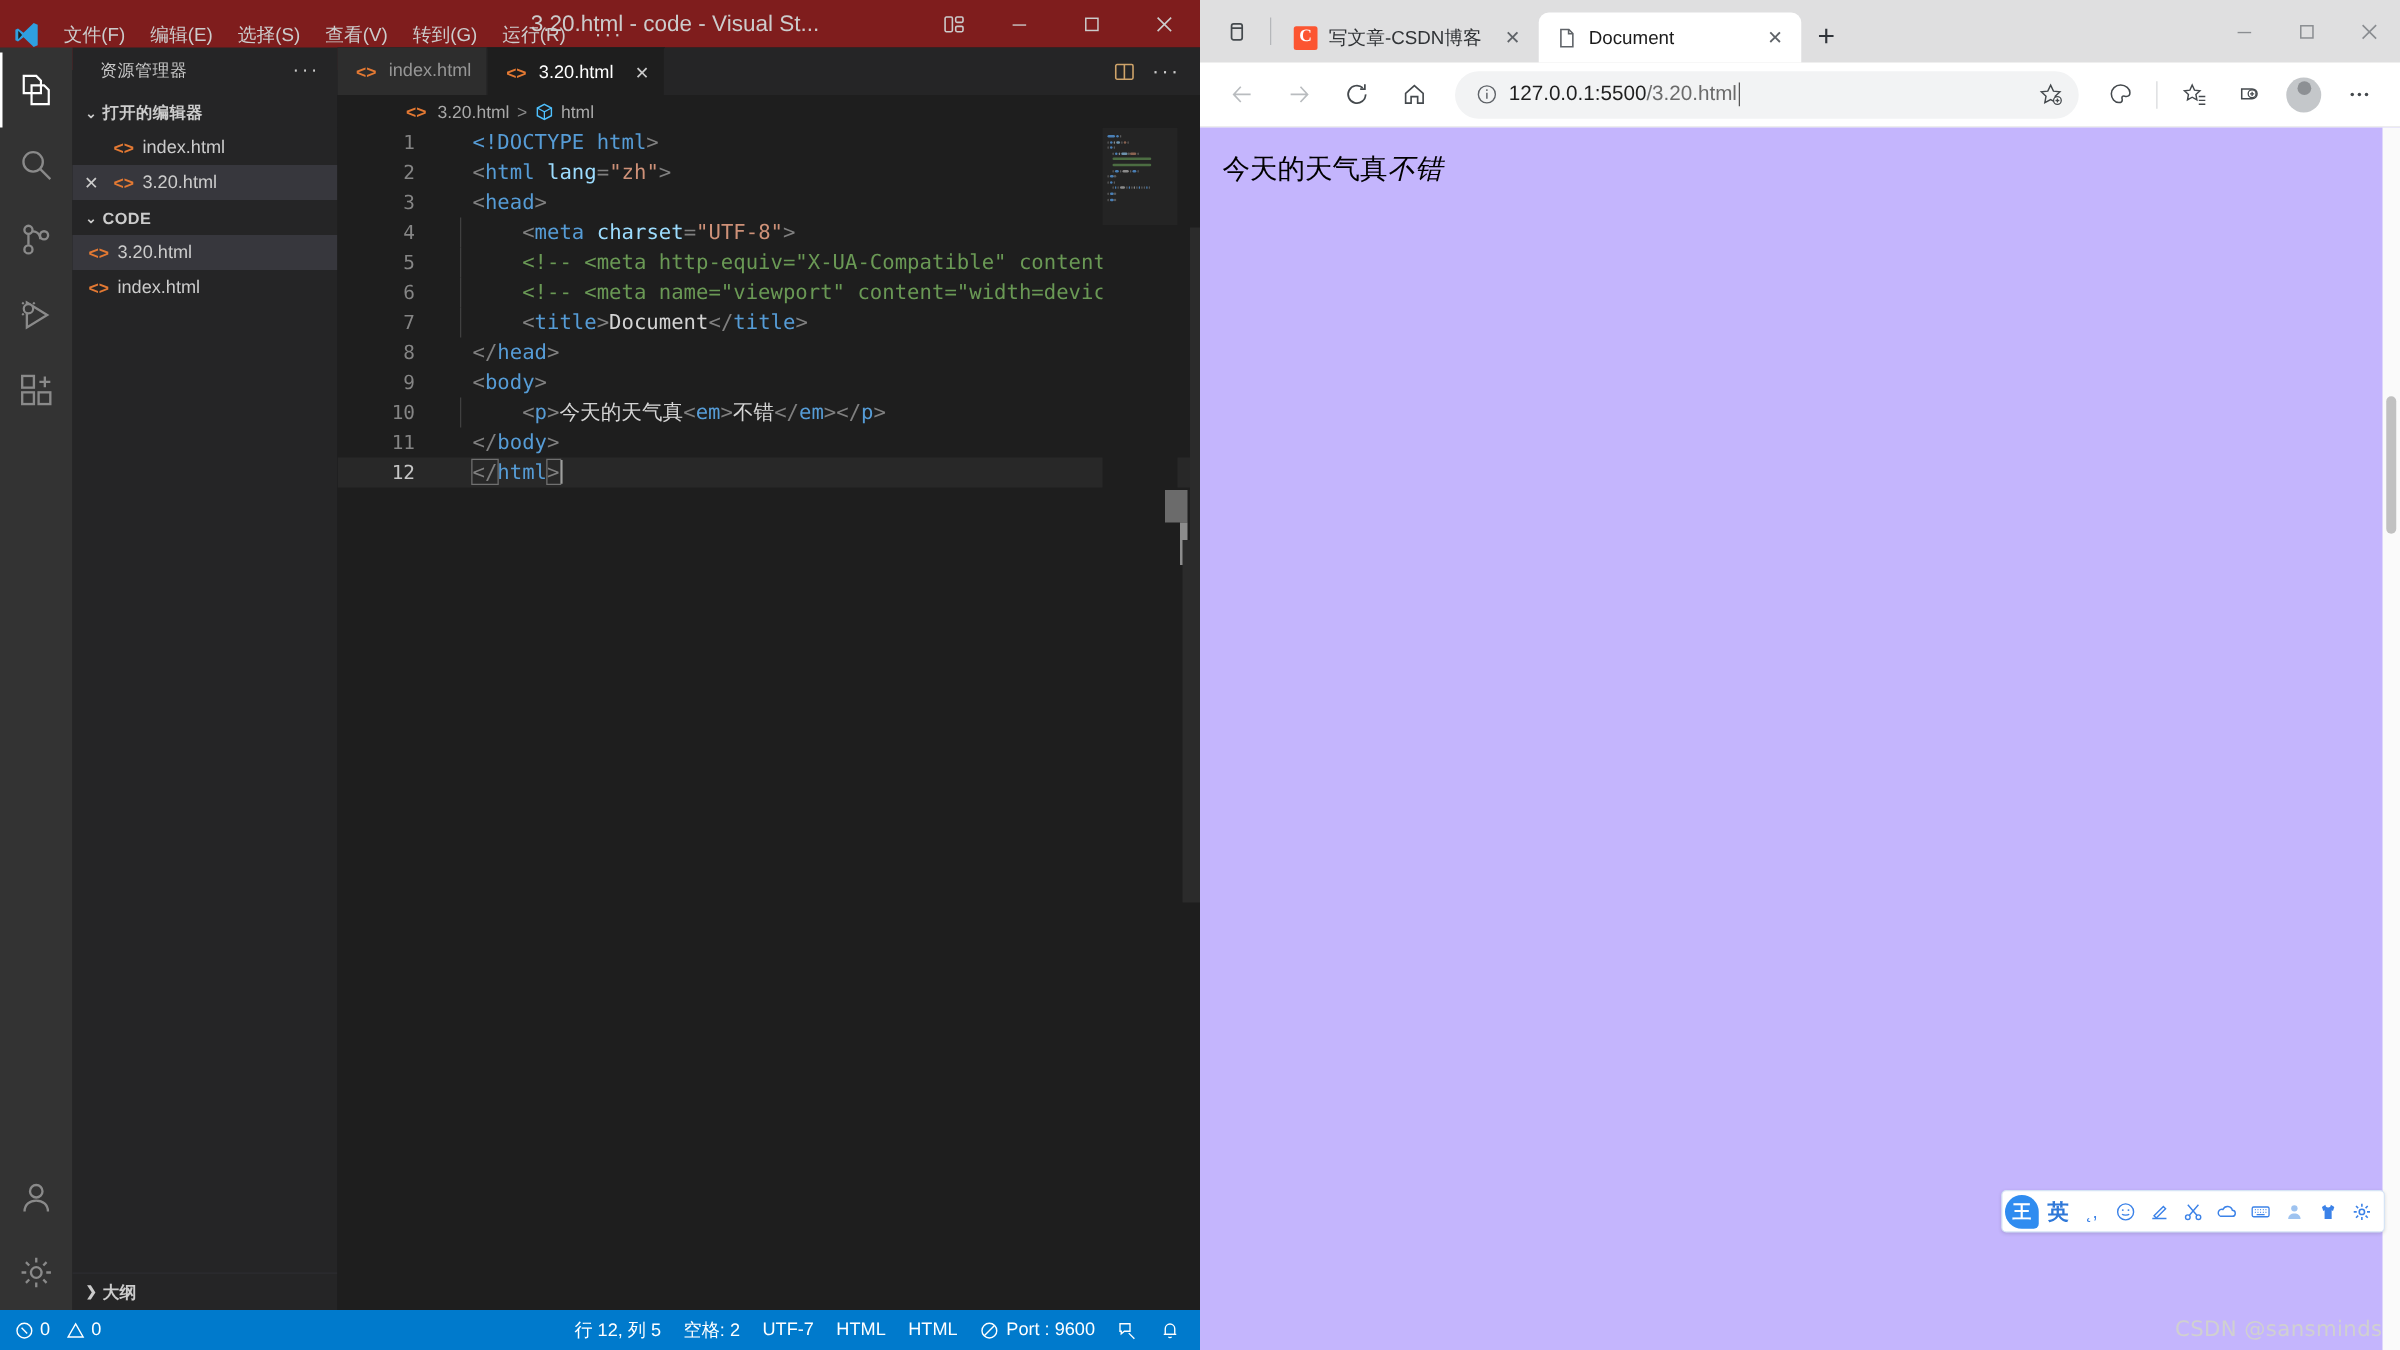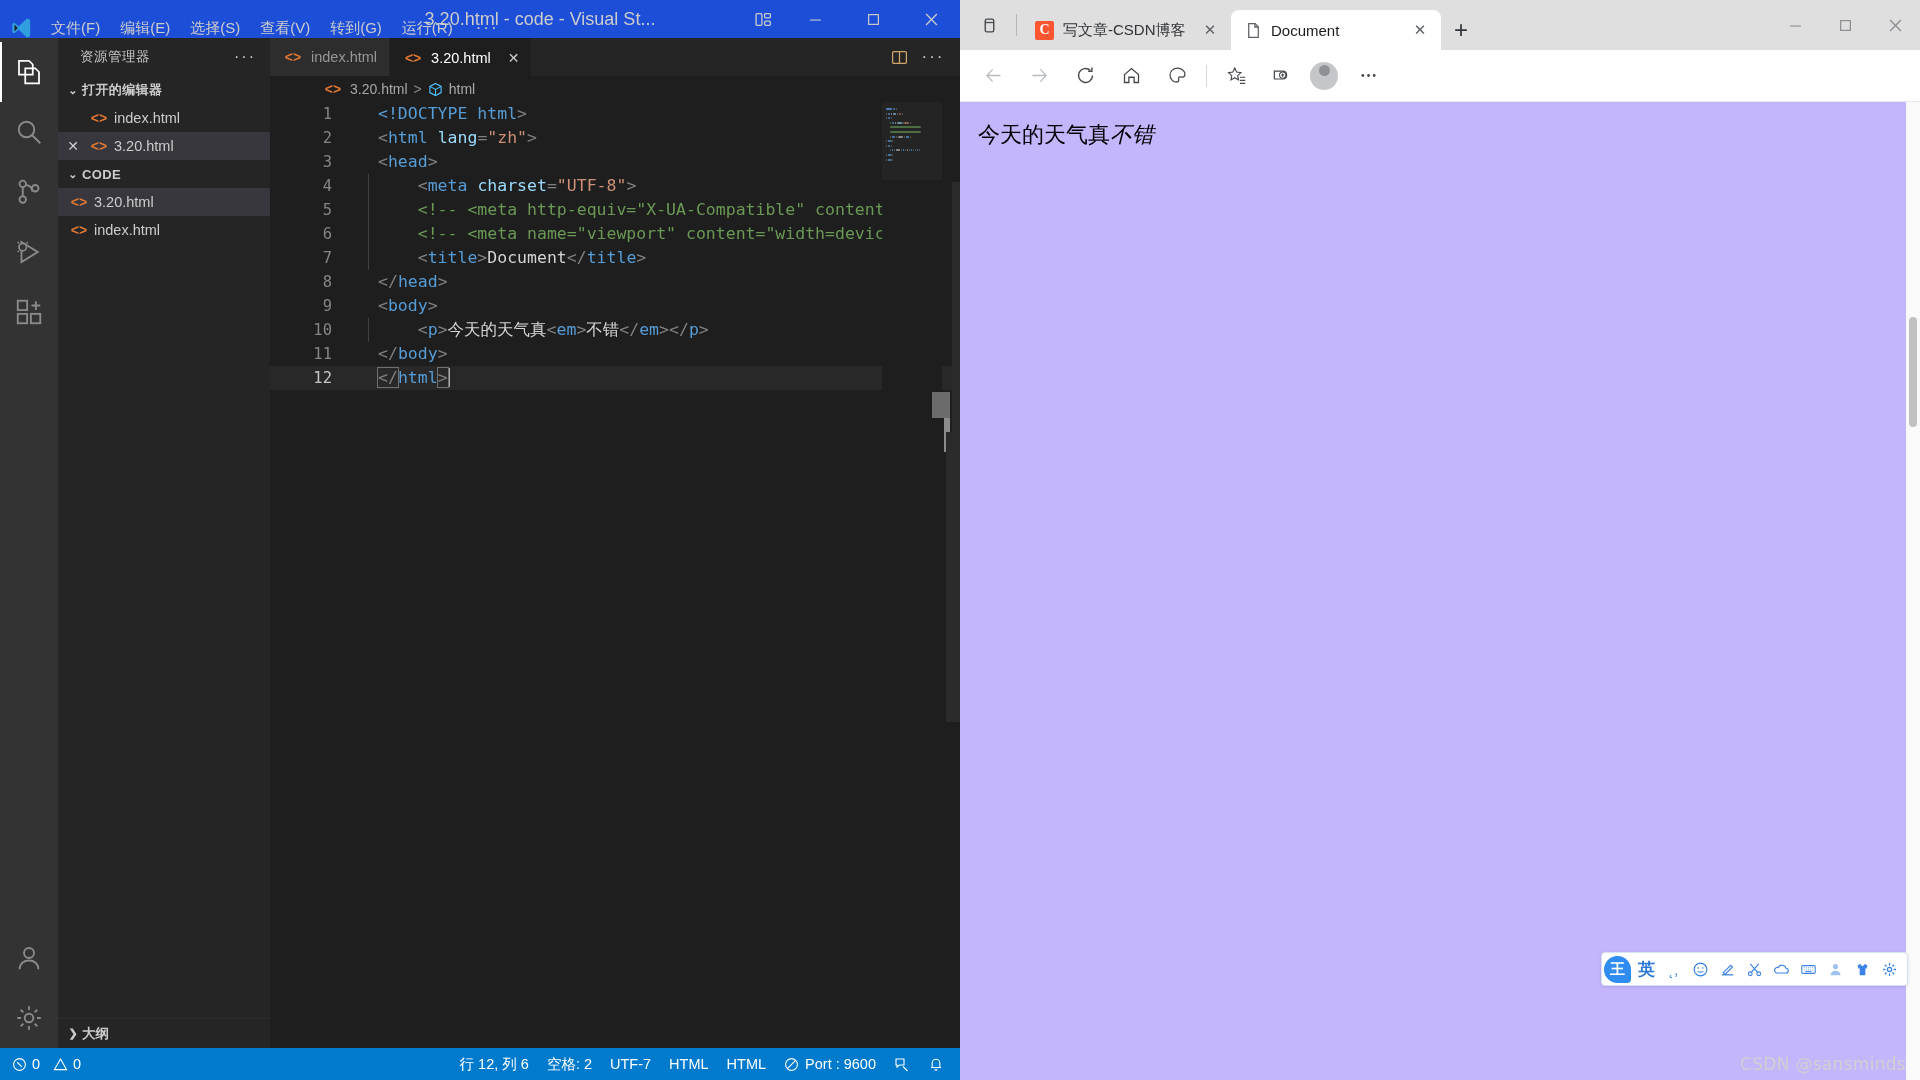--- a/index.html
+++ b/index.html
@@ -10,21 +10,21 @@
     background: #1e1e1e;
   }
   #root { position: relative; width: 1920px; height: 1080px; }
 
   
   #vscode {
     position: absolute; left: 0; top: 0; width: 960px; height: 1080px;
     background: #1e1e1e; overflow: hidden;
   }
   .vs-titlebar {
-    height: 56px; background: #1d4ed8; display: flex; align-items: center;
+    height: 56px; background: #7f1d1d; display: flex; align-items: center;
     color: #cccccc; font-size: 15px; position: relative;
   }
   .vs-logo { width: 42px; display: flex; justify-content: center; align-items: center; }
   .vs-logo svg { width: 22px; height: 22px; }
   .vs-menu { display: flex; align-items: center; gap: 2px; }
   .vs-menu-item {
     padding: 4px 9px; font-size: 15px; color: #cccccc; white-space: nowrap;
     cursor: default;
   }
   .vs-menu-item.dots { letter-spacing: 2px; padding: 4px 12px; font-size: 17px; }
@@ -517,21 +517,21 @@
               <path d="M5.6 5.6 10.4 10.4" stroke="#fff" stroke-width="1.2"></path>
             </svg>
           <span>0</span>
           <svg viewBox="0 0 16 16" width="15" height="15" style="margin-left:8px">
               <path d="M8 2.2 14.4 13.4H1.6z" fill="none" stroke="#fff" stroke-width="1.2"></path>
             </svg>
           <span>0</span>
         </span>
       </div>
       <div class="sb-right">
-        <span class="sb-item">行 12, 列 6</span>
+        <span class="sb-item">行 12, 列 5</span>
         <span class="sb-item">空格: 2</span>
         <span class="sb-item">UTF-7</span>
         <span class="sb-item">HTML</span>
         <span class="sb-item">HTML</span>
         <span class="sb-item">
           <svg viewBox="0 0 16 16" width="15" height="15">
               <circle cx="8" cy="8" r="6.3" fill="none" stroke="#fff" stroke-width="1.2"></circle>
               <path d="M3.6 12.4 12.4 3.6" stroke="#fff" stroke-width="1.2"></path>
             </svg>
           <span>Port : 9600</span>
@@ -614,20 +614,41 @@
         <svg viewBox="0 0 24 24" width="21" height="21">
             <path d="M20 12a8 8 0 1 1-2.6-5.9" fill="none" stroke="currentColor" stroke-width="1.6"></path>
             <path d="M19.3 2.8v4.3h-4.3" fill="none" stroke="currentColor" stroke-width="1.6"></path>
           </svg>
       </div>
       <div class="tb-btn">
         <svg viewBox="0 0 24 24" width="21" height="21">
             <path d="M4 11 12 4l8 7v9h-5v-6H9v6H4z" fill="none" stroke="currentColor" stroke-width="1.5"></path>
           </svg>
       </div>
+      <div class="omnibox">
+        <span style="display:flex;align-items:center;color:#5f6368;padding-left:4px;">
+          <svg viewBox="0 0 24 24" width="19" height="19">
+              <circle cx="12" cy="12" r="8.6" fill="none" stroke="currentColor" stroke-width="1.4"></circle>
+              <path d="M12 10.4v6" stroke="currentColor" stroke-width="1.5"></path>
+              <circle cx="12" cy="7.7" r=".9" fill="currentColor"></circle>
+            </svg>
+        </span>
+        <span class="url">
+          <span class="host">127.0.0.1:5500</span>
+            <span class="path">/3.20.html</span>
+            <span class="caret2"></span>
+        </span>
+        <span style="display:flex;align-items:center;color:#44494d;padding-right:6px;">
+          <svg viewBox="0 0 24 24" width="21" height="21">
+              <path d="M12 3.5l2.6 5.5 5.9.7-4.3 4 1.1 5.9L12 16.8 6.7 19.6l1.1-5.9-4.3-4 5.9-.7z" fill="none" stroke="currentColor" stroke-width="1.3"></path>
+              <circle cx="18.2" cy="17.6" r="3.5" fill="#fff" stroke="currentColor" stroke-width="1.2"></circle>
+              <path d="M18.2 15.8v3.6M16.4 17.6h3.6" stroke="currentColor" stroke-width="1.2"></path>
+            </svg>
+        </span>
+      </div>
       <div class="tb-right">
         <div class="tb-btn">
           <svg viewBox="0 0 24 24" width="21" height="21">
               <path d="M12 3.5c4.7 0 8.5 3.4 8.5 7.1 0 2.4-1.9 3.3-3.3 3.3-1 0-1.7-.4-2.4-.4-1 0-1.6.8-1.6 1.7 0 .7.3 1.2.3 1.9 0 1.4-1.2 2.4-3 2.4-4 0-7-3.7-7-8C3.5 7 7.3 3.5 12 3.5z" fill="none" stroke="currentColor" stroke-width="1.4"></path>
             </svg>
         </div>
         <div class="tb-sep"></div>
         <div class="tb-btn">
           <svg viewBox="0 0 24 24" width="21" height="21">
               <path d="M10 3.5l2.1 4.6 5 .6-3.7 3.4.9 4.9L10 14.6 5.7 17l.9-4.9L2.9 8.7l5-.6z" fill="none" stroke="currentColor" stroke-width="1.3"></path>

